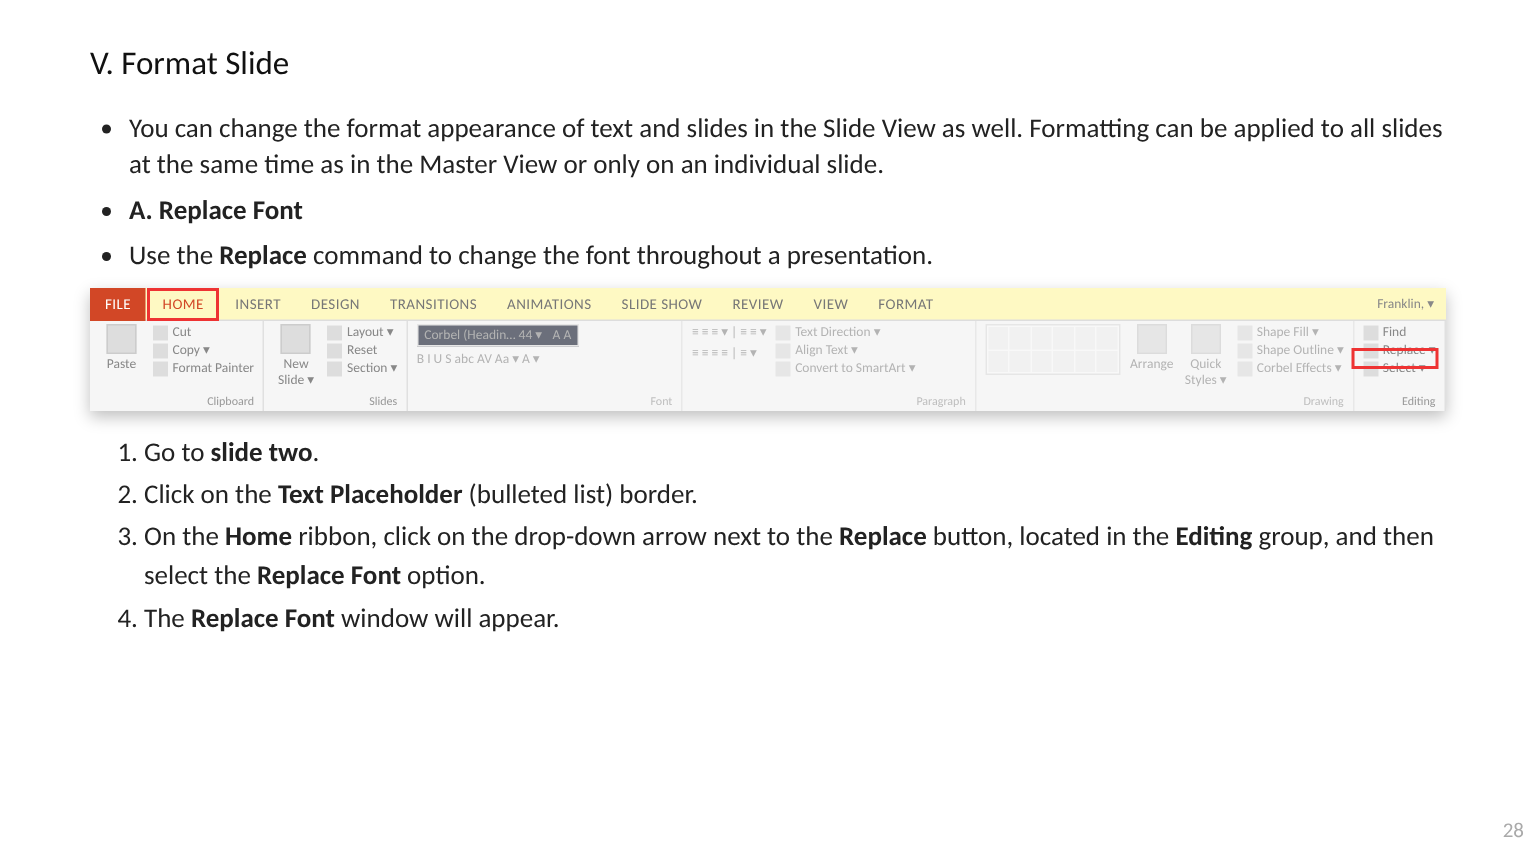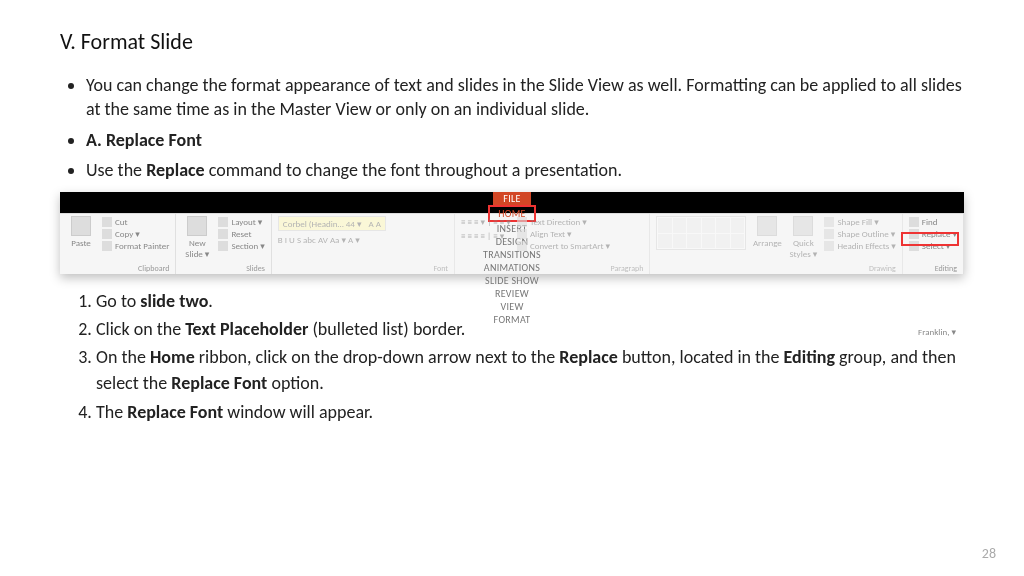--- a/index.html
+++ b/index.html
@@ -24,23 +24,22 @@
     position: relative;
   }
   .tabs {
     display: flex;
     align-items: center;
     height: 22px;
     font-size: 10px;
     color: #777;
     border-bottom: 1px solid #ddd;
     padding-left: 0;
-    background: #000000;
+    background: #fef9c3;
     position: relative;
-    flex-direction: column;
   }
   .tab {
     padding: 0 10px;
     height: 22px;
     display: flex;
     align-items: center;
     text-transform: uppercase;
     letter-spacing: 0.3px;
     white-space: nowrap;
   }
@@ -87,21 +86,21 @@
   
   .shape-gallery { width: 90px; height: 34px; background: #fafafa; border: 1px solid #ddd; display: grid; grid-template-columns: repeat(6, 1fr); gap:1px; padding:1px;}
   .shape-gallery span { background:#eee; }
 
   ol.steps { padding-left: 36px; font-size: 18px; line-height: 1.45; }
   ol.steps li { margin-bottom: 2px; color: #222; }
   ol.steps li::marker { font-weight: 400; }
 
   .page-number {
     position: absolute;
-    right: 28px;
+    right: 8px;
     bottom: 14px;
     font-size: 14px;
     color: #aaa;
   }
 </style>
 </head>
 <body>
 
 <div class="page">
   <h1 class="title">V. Format Slide</h1>
@@ -172,21 +171,21 @@
                 <span class="mini-ico"></span>
                 <span>Section ▾</span>
               </div>
           </div>
         </div>
         <div class="group-label">Slides</div>
       </div>
 
       <div class="group font faded">
         <div class="group-inner" style="flex-direction:column;gap:3px;">
-          <div class="small-row" style="border:1px solid #ddd;padding:1px 4px;background:#fef9c3;">
+          <div class="small-row" style="border:1px solid #ddd;padding:1px 4px;background:#0f172a;">
               <span>Corbel (Headin…  44  ▾</span>
               <span style="margin-left:4px;">A&nbsp;A</span>
             </div>
           <div class="small-row">
               <span>B  I  U  S  abc  AV  Aa ▾  A ▾</span>
             </div>
         </div>
         <div class="group-label">Font</div>
       </div>
 
@@ -243,21 +242,21 @@
             <div class="small-row">
                 <span class="mini-ico"></span>
                 <span>Shape Fill ▾</span>
               </div>
             <div class="small-row">
                 <span class="mini-ico"></span>
                 <span>Shape Outline ▾</span>
               </div>
             <div class="small-row">
                 <span class="mini-ico"></span>
-                <span>Headin Effects ▾</span>
+                <span>Corbel Effects ▾</span>
               </div>
           </div>
         </div>
         <div class="group-label">Drawing</div>
       </div>
 
       <div class="group editing">
         <div class="group-inner">
           <div class="small-rows">
             <div class="small-row">

